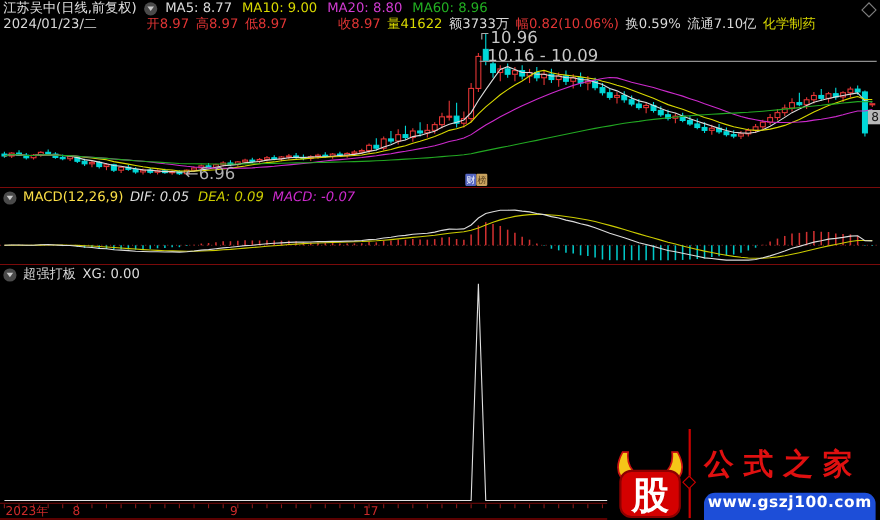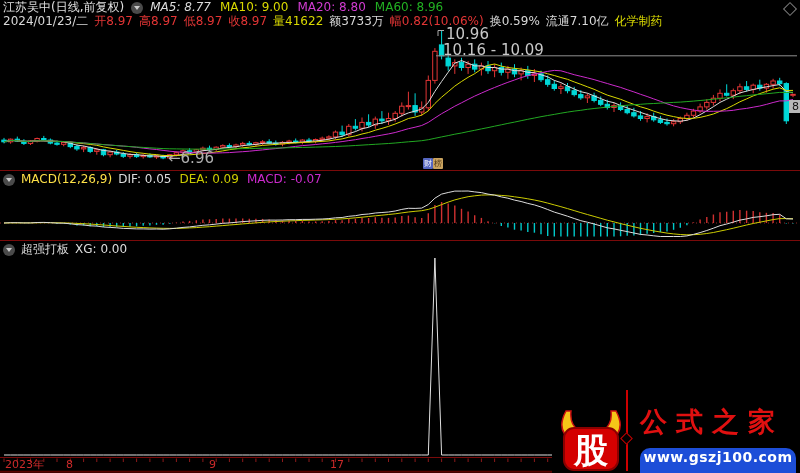--- a/index.html
+++ b/index.html
@@ -454,34 +454,34 @@
       <polyline points="4,223.0 10.6,222.7 17.3,222.7 23.9,222.9 30.5,222.9 37.1,222.5 43.8,222.4 50.4,222.7 57,223.1 63.7,223.2 70.3,223.8 76.9,224.6 83.6,225.0 90.2,225.8 96.8,226.1 103.5,227.0 110.1,227.4 116.7,227.8 123.3,228.4 130,228.6 136.6,228.9 143.2,228.9 149.9,229.1 156.5,229.0 163.1,229.2 169.8,228.8 176.4,228.2 183,227.4 189.6,226.9 196.3,226.1 202.9,225.3 209.5,224.8 216.2,224.1 222.8,223.3 229.4,222.9 236,222.3 242.7,221.6 249.3,221.2 255.9,220.8 262.6,220.3 269.2,220.1 275.8,220.1 282.5,220.0 289.1,219.7 295.7,219.7 302.4,219.4 309,219.4 315.6,219.2 322.2,219.0 328.9,218.6 335.5,217.8 342.1,217.5 348.8,216.3 355.4,215.7 362,214.5 368.6,214.0 375.3,213.0 381.9,212.5 388.5,212.0 395.2,211.0 401.8,209.4 408.4,208.3 415.1,208.4 421.7,208.1 428.3,204.5 434.9,198.2 441.6,194.1 448.2,192.5 454.8,191.1 461.5,191.1 468.1,191.0 474.7,191.9 481.4,192.6 488,194.1 494.6,195.1 501.3,196.9 507.9,198.2 514.5,200.1 521.1,201.5 527.8,203.4 534.4,204.9 541,207.0 547.7,209.5 554.3,212.1 560.9,214.1 567.5,216.2 574.2,218.5 580.8,220.7 587.4,222.2 594.1,224.0 600.7,225.9 607.3,227.8 614,228.9 620.6,230.3 627.2,231.6 633.9,233.0 640.5,234.4 647.1,235.0 653.7,235.8 660.4,236.5 667,236.5 673.6,236.5 680.3,236.5 686.9,235.9 693.5,234.4 700.1,232.6 706.8,230.5 713.4,228.2 720,225.7 726.7,224.0 733.3,222.1 739.9,220.1 746.6,218.9 753.2,217.4 759.8,216.7 766.4,215.8 773.1,214.7 779.7,214.3 786.3,218.8 793,219.0" fill="none" stroke="#dcdcdc" stroke-width="1"></polyline>
       <polyline points="4,455 10.6,455 17.3,455 23.9,455 30.5,455 37.1,455 43.8,455 50.4,455 57,455 63.7,455 70.3,455 76.9,455 83.6,455 90.2,455 96.8,455 103.5,455 110.1,455 116.7,455 123.3,455 130,455 136.6,455 143.2,455 149.9,455 156.5,455 163.1,455 169.8,455 176.4,455 183,455 189.6,455 196.3,455 202.9,455 209.5,455 216.2,455 222.8,455 229.4,455 236,455 242.7,455 249.3,455 255.9,455 262.6,455 269.2,455 275.8,455 282.5,455 289.1,455 295.7,455 302.4,455 309,455 315.6,455 322.2,455 328.9,455 335.5,455 342.1,455 348.8,455 355.4,455 362,455 368.6,455 375.3,455 381.9,455 388.5,455 395.2,455 401.8,455 408.4,455 415.1,455 421.7,455 428.3,455 434.9,258 441.6,455 448.2,455 454.8,455 461.5,455 468.1,455 474.7,455 481.4,455 488,455 494.6,455 501.3,455 507.9,455 514.5,455 521.1,455 527.8,455 534.4,455 541,455 547.7,455 554.3,455 560.9,455 567.5,455 574.2,455 580.8,455 587.4,455 594.1,455 600.7,455 607.3,455 614,455 620.6,455 627.2,455 633.9,455 640.5,455 647.1,455 653.7,455 660.4,455 667,455 673.6,455 680.3,455 686.9,455 693.5,455 700.1,455 706.8,455 713.4,455 720,455 726.7,455 733.3,455 739.9,455 746.6,455 753.2,455 759.8,455 766.4,455 773.1,455 779.7,455 786.3,455 793,455" fill="none" stroke="#e0e0e0" stroke-width="1"></polyline>
     </svg>
 
   <div class="overlay row" style="left:3px;top:1px;">
     <span style="color:#e0e0e0;">江苏吴中(日线,前复权)</span>
     <span class="chev-circle">
         <span class="chev"></span>
       </span>
     <span id="ma-values" class="row" style="gap:9px;">
-        <span style="color: rgb(220, 220, 220); font-style: italic;">MA5: 8.77</span>
+        <span style="color: rgb(220, 220, 220);">MA5: 8.77</span>
         <span style="color: rgb(217, 217, 0);">MA10: 9.00</span>
         <span style="color: rgb(210, 60, 210);">MA20: 8.80</span>
         <span style="color: rgb(34, 176, 34);">MA60: 8.96</span>
       </span>
   </div>
   <span class="overlay diamond-outline" style="left:785px;top:4px;"></span>
 
   <div id="info-bar" class="overlay row" style="left:3px;top:15px;gap:6px;">
       <span style="color: rgb(216, 216, 216);">2024/01/23/二</span>
-      <span style="color: rgb(226, 53, 53);">开8.97</span>
+      <span style="color: rgb(226, 53, 53); margin-left: 39px;">开8.97</span>
       <span style="color: rgb(226, 53, 53);">高8.97</span>
       <span style="color: rgb(226, 53, 53);">低8.97</span>
-      <span style="color: rgb(226, 53, 53);">收8.97</span>
+      <span style="color: rgb(226, 53, 53); margin-left: 40px;">收8.97</span>
       <span style="color: rgb(217, 217, 0);">量41622</span>
       <span style="color: rgb(216, 216, 216);">额3733万</span>
       <span style="color: rgb(226, 53, 53);">幅0.82(10.06%)</span>
       <span style="color: rgb(216, 216, 216);">换0.59%</span>
       <span style="color: rgb(216, 216, 216);">流通7.10亿</span>
       <span style="color: rgb(217, 217, 0);">化学制药</span>
     </div>
 
   <div class="annot" style="left:446px;top:25px;">10.96</div>
   <div class="annot" style="left:443px;top:41px;">10.16 - 10.09</div>
@@ -490,21 +490,21 @@
   <div id="badges">
       <div class="badge" style="background: rgb(85, 102, 192); color: rgb(255, 255, 255); left: 423px; top: 158px;">财</div>
       <div class="badge" style="background: rgb(201, 163, 95); color: rgb(80, 56, 24); left: 433px; top: 158px;">榜</div>
     </div>
 
   <div class="overlay row" style="left:3px;top:173px;gap:6px;">
     <span class="chev-circle">
         <span class="chev"></span>
       </span>
     <span style="color:#fde047;">MACD(12,26,9)</span>
-    <span id="macd-values" class="row" style="gap:8px;">
+    <span id="macd-values" class="row" style="gap:8px;font-style:italic;">
         <span style="color: rgb(220, 220, 220);">DIF: 0.05</span>
         <span style="color: rgb(204, 204, 0);">DEA: 0.09</span>
         <span style="color: rgb(204, 42, 204);">MACD: -0.07</span>
       </span>
   </div>
 
   <div class="overlay row" style="left:3px;top:243px;gap:6px;">
     <span class="chev-circle">
         <span class="chev"></span>
       </span>

